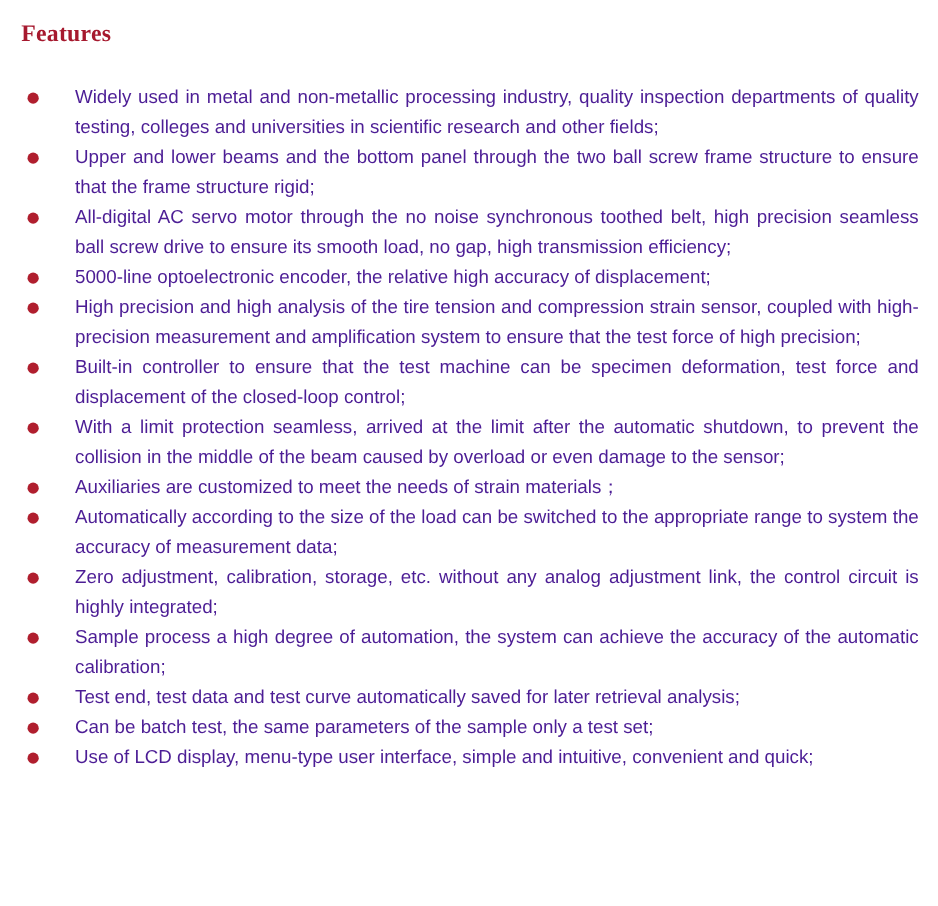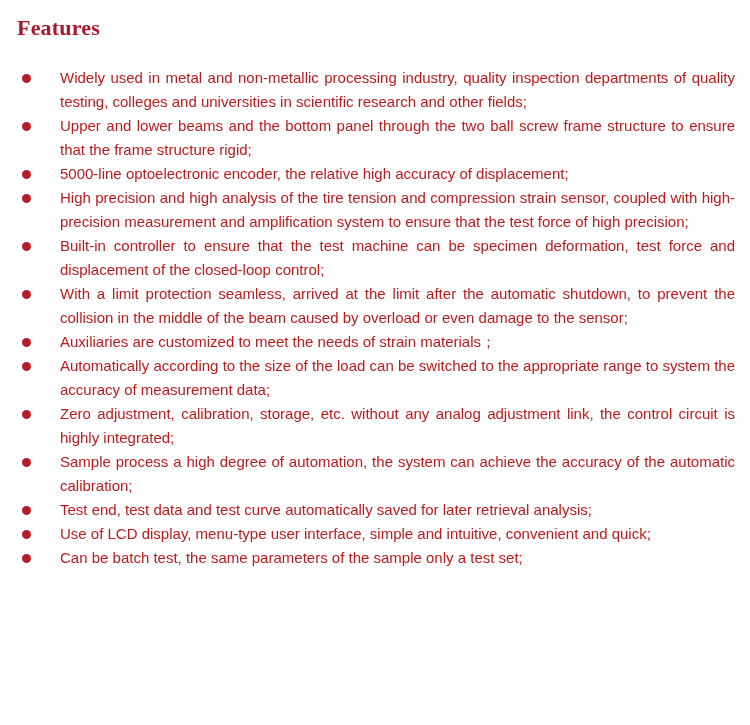--- a/index.html
+++ b/index.html
@@ -11,40 +11,40 @@
   .page {
     width: 750px;
     height: 725px;
     background: #ffffff;
     padding: 14px 15px 0 17px;
     overflow: hidden;
     font-family: "Liberation Sans", "DejaVu Sans", sans-serif;
   }
   .page-title {
     font-family: "Liberation Serif", "DejaVu Serif", serif;
-    font-size: 22px;
+    font-size: 19px;
     font-weight: 700;
     color: #a6192e;
     margin: 0;
     line-height: 28px;
     letter-spacing: 0.2px;
   }
   .features-list {
     list-style: none;
     margin: 24px 0 0 0;
     padding: 0 0 0 5px;
   }
   .feature-item {
     position: relative;
     padding-left: 38px;
     margin: 0;
     text-align: justify;
     font-size: 15px;
     line-height: 24px;
-    color: #b91c1c;
+    color: #4c1d95;
   }
   .bullet-icon {
     position: absolute;
     left: 0;
     top: 7.5px;
     width: 9px;
     height: 9px;
     border-radius: 50%;
     background: #b01e2e;
   }
@@ -56,20 +56,24 @@
   <h1 class="page-title">Features</h1>
 
   <ul class="features-list">
     <li class="feature-item">
       <span class="bullet-icon"></span>
       <span>Widely used in metal and non-metallic processing industry, quality inspection departments of quality testing, colleges and universities in scientific research and other fields;</span>
     </li>
     <li class="feature-item">
       <span class="bullet-icon"></span>
       <span>Upper and lower beams and the bottom panel through the two ball screw frame structure to ensure that the frame structure rigid;</span>
+    </li>
+    <li class="feature-item">
+      <span class="bullet-icon"></span>
+      <span>All-digital AC servo motor through the no noise synchronous toothed belt, high precision seamless ball screw drive to ensure its smooth load, no gap, high transmission efficiency;</span>
     </li>
     <li class="feature-item">
       <span class="bullet-icon"></span>
       <span>5000-line optoelectronic encoder, the relative high accuracy of displacement;</span>
     </li>
     <li class="feature-item">
       <span class="bullet-icon"></span>
       <span>High precision and high analysis of the tire tension and compression strain sensor, coupled with high-precision measurement and amplification system to ensure that the test force of high precision;</span>
     </li>
     <li class="feature-item">
@@ -95,20 +99,20 @@
     <li class="feature-item">
       <span class="bullet-icon"></span>
       <span>Sample process a high degree of automation, the system can achieve the accuracy of the automatic calibration;</span>
     </li>
     <li class="feature-item">
       <span class="bullet-icon"></span>
       <span>Test end, test data and test curve automatically saved for later retrieval analysis;</span>
     </li>
     <li class="feature-item">
       <span class="bullet-icon"></span>
-      <span>Use of LCD display, menu-type user interface, simple and intuitive, convenient and quick;</span>
+      <span>Can be batch test, the same parameters of the sample only a test set;</span>
     </li>
     <li class="feature-item">
       <span class="bullet-icon"></span>
-      <span>Can be batch test, the same parameters of the sample only a test set;</span>
+      <span>Use of LCD display, menu-type user interface, simple and intuitive, convenient and quick;</span>
     </li>
   </ul>
 </div>
 
 </body></html>

